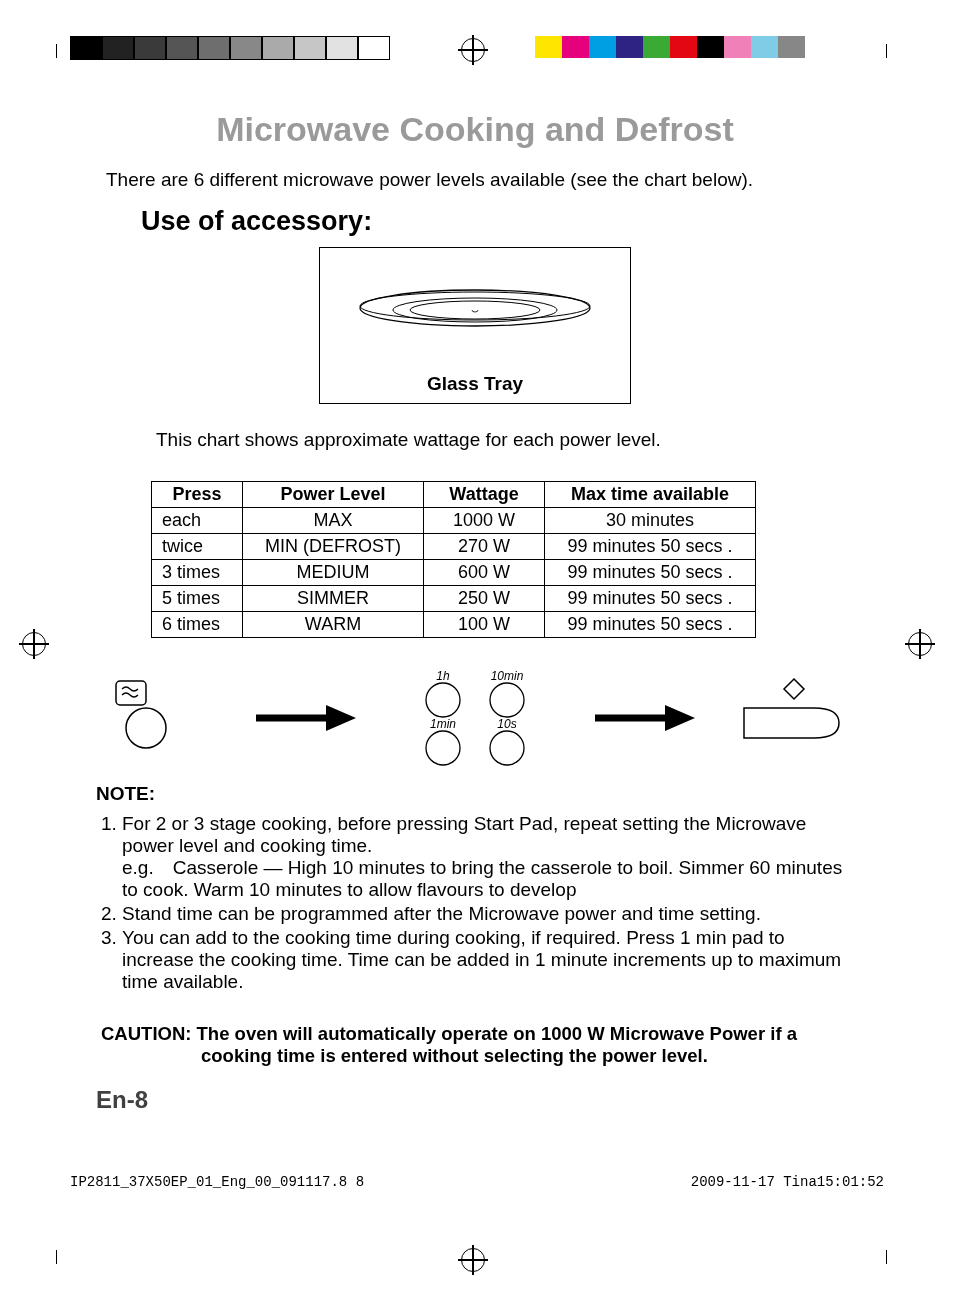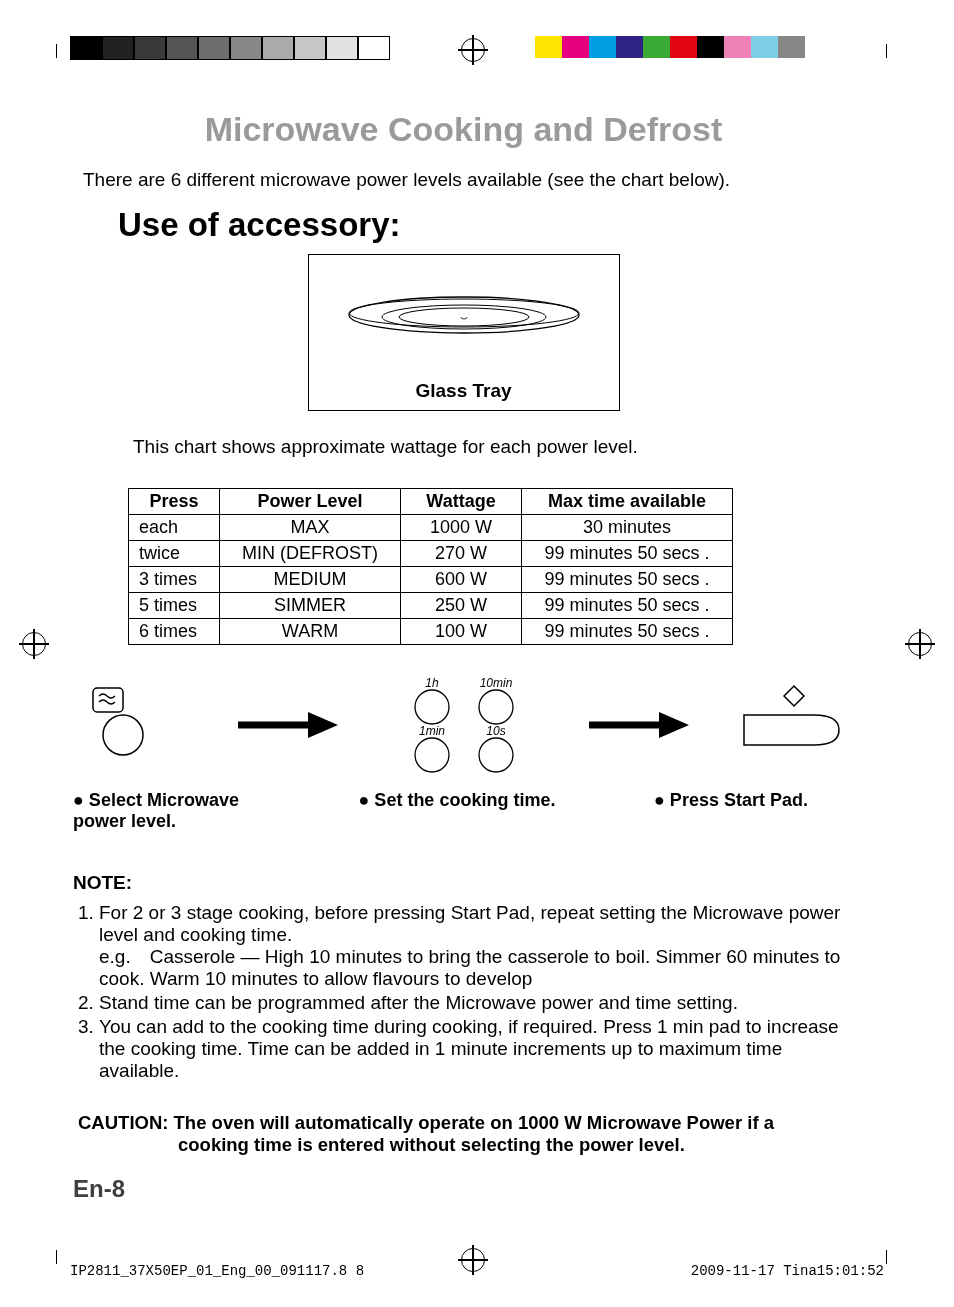--- a/index.html
+++ b/index.html
@@ -47,36 +47,36 @@
     content:""; position:absolute; background:#000;
   }
   .reg::before{ width:2px; height:30px; left:10px; top:-4px;}
   .reg::after{ width:30px; height:2px; top:10px; left:-4px;}
   .tick-top{position:absolute;left:56px;top:24px;width:1px;height:14px;background:#000;}
   .tick-top2{position:absolute;left:886px;top:24px;width:1px;height:14px;background:#000;}
   .tick-bot{position:absolute;left:56px;top:1250px;width:1px;height:14px;background:#000;}
   .tick-bot2{position:absolute;left:886px;top:1250px;width:1px;height:14px;background:#000;}
 
   .page {
-    padding: 30px 100px 20px 73px;
+    padding: 30px 100px 20px 96px;
   }
   h1.title {
     text-align: center;
     color: #9a9a9a;
     font-size: 34px;
     margin: 10px 0 20px 0;
     font-weight: bold;
   }
   .intro {
     font-size: 19px;
     color: #000;
     margin: 0 0 15px 10px;
   }
   h2.sub {
-    font-size: 33px;
+    font-size: 27px;
     font-weight: bold;
     margin: 0 0 10px 45px;
   }
   .tray-box {
     width: 310px;
     border: 1.5px solid #000;
     padding: 25px 0 8px 0;
     margin: 0 auto 25px auto;
     text-align: center;
   }
@@ -252,25 +252,20 @@
     <svg width="110" height="90" viewBox="0 0 110 90">
       <line x1="5" y1="45" x2="75" y2="45" stroke="#000" stroke-width="7"></line>
       <polygon points="75,32 105,45 75,58" fill="#000"></polygon>
     </svg>
     <svg width="120" height="90" viewBox="0 0 120 90">
       <polygon points="60,6 70,16 60,26 50,16" fill="none" stroke="#000" stroke-width="1.5"></polygon>
       <path d="M10 35 h70 q25 0 25 15 q0 15 -25 15 h-70 z" fill="none" stroke="#000" stroke-width="1.5"></path>
     </svg>
   </div>
 
-  <div class="step-labels">
-    <div style="flex:0 0 220px">● Select Microwave power level.</div>
-    <div style="flex:0 0 230px">● Set the cooking time.</div>
-    <div style="flex:0 0 200px;text-align:left">● Press Start Pad.</div>
-  </div>
 
   <div class="note-h">NOTE:</div>
   <ol class="notes">
     <li style="white-space:pre-line">For 2 or 3 stage cooking, before pressing Start Pad, repeat setting the Microwave power level and cooking time.
 e.g. Casserole — High 10 minutes to bring the casserole to boil. Simmer 60 minutes to cook. Warm 10 minutes to allow flavours to develop</li>
     <li>Stand time can be programmed after the Microwave power and time setting.</li>
     <li> You can add to the cooking time during cooking, if required. Press 1 min pad to increase the cooking time. Time can be added in 1 minute increments up to maximum time available.</li>
   </ol>
 
   <div class="caution">

